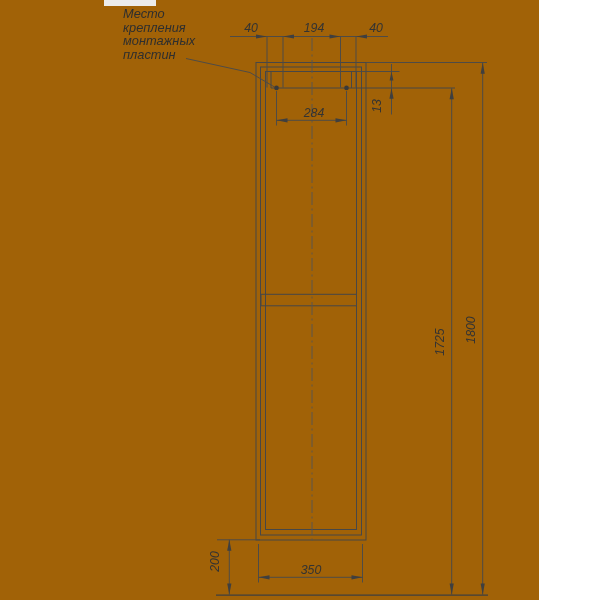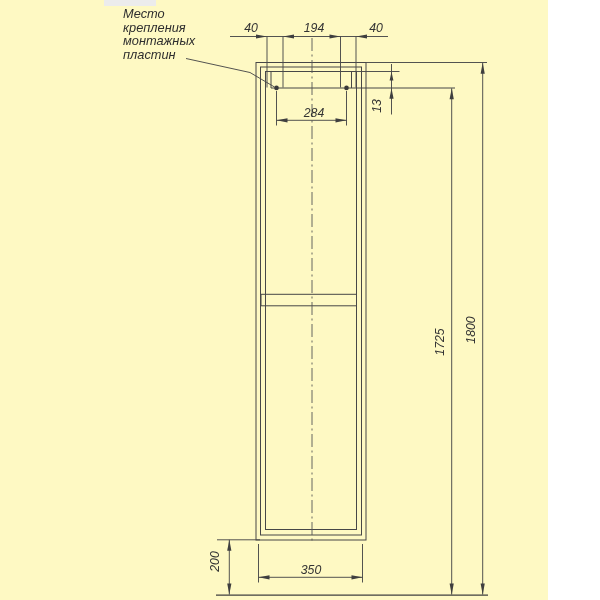--- a/index.html
+++ b/index.html
@@ -1,18 +1,19 @@
 <!DOCTYPE html>
 <html><head>
 <meta charset="utf-8">
 <style>
   html,body{margin:0;padding:0;background:#fff;}
   .canvas{
-    position:relative;width:548px;height:600px;background:#fef9c3;overflow:hidden;
+    position:relative;width:503px;height:600px;background:#a16207;overflow:hidden;
     font-family:"Liberation Sans",sans-serif;
+    padding-left:36px;
   }
   svg{position:absolute;left:0;top:0;}
   .ln{stroke:#474747;stroke-width:1;fill:none;}
   .ln-thick{stroke:#3f3f3f;stroke-width:1.25;fill:none;}
   .dim{stroke:#4a4a4a;stroke-width:0.95;fill:none;}
   .cl{stroke:#555;stroke-width:0.9;fill:none;stroke-dasharray:13 3.5 2 3.5;}
   .ar{fill:#3f3f3f;stroke:none;}
   .dot{fill:#3a3a3a;stroke:none;}
   .t{font:italic 12.3px "Liberation Sans",sans-serif;fill:#333;}
   .ta{font:italic 12.8px "Liberation Sans",sans-serif;fill:#2e2e2e;}

